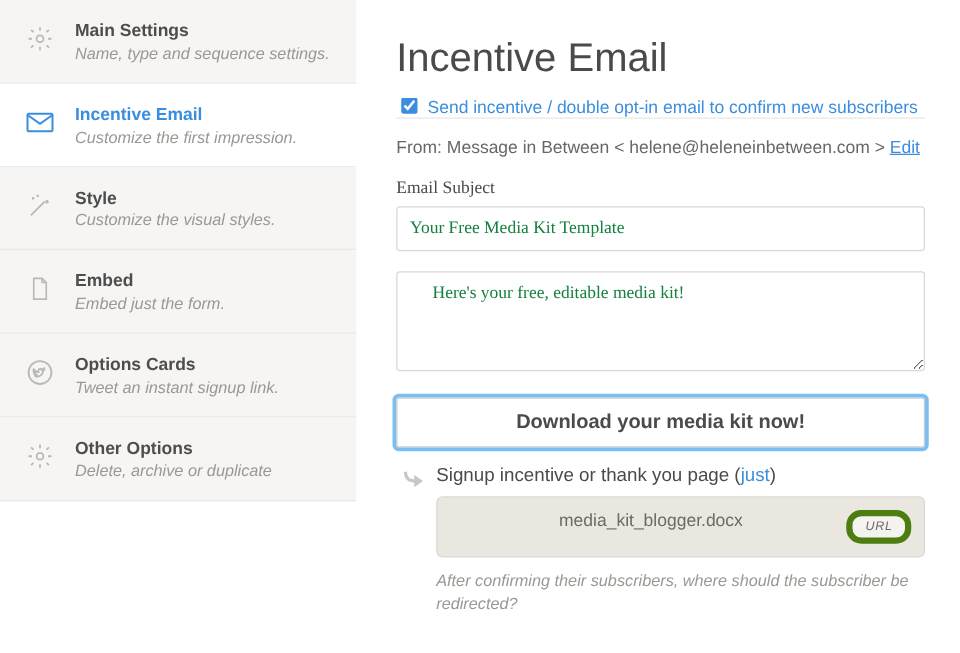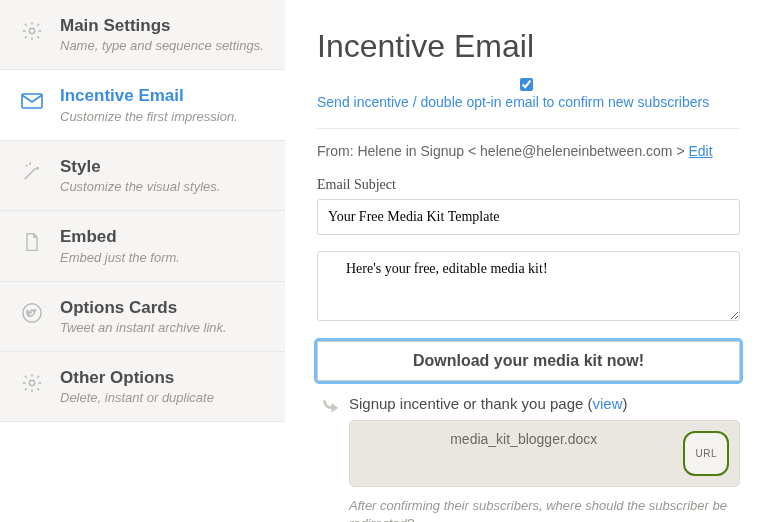--- a/index.html
+++ b/index.html
@@ -4,45 +4,45 @@
 <style>
 html,body{margin:0;padding:0;font-family:"Helvetica Neue",Helvetica,Arial,sans-serif;font-size:14px;color:#333;background:#fff;}
 .app{display:flex;width:768px;height:522px;}
 .sidebar{width:285px;background:#fff;display:flex;flex-direction:column;}
 .sidebar-item{display:flex;align-items:flex-start;padding:16px 16px 16px 18px;border-bottom:1px solid #e8e8e8;background:#f6f5f3;cursor:pointer;}
 .sidebar-item.active{background:#fff;}
 .sidebar-icon{width:28px;height:28px;flex:0 0 28px;margin-right:14px;margin-top:1px;display:flex;align-items:center;justify-content:center;}
 .sidebar-icon svg{stroke:#b9b9b9;fill:none;}
 .sidebar-item.active .sidebar-icon svg{stroke:#3b8dde;}
 .sidebar-text{display:flex;flex-direction:column;}
-.sidebar-title{font-weight:700;color:#4d4d4d;font-size:17px;line-height:1.2;}
+.sidebar-title{font-weight:700;color:#4d4d4d;font-size:14px;line-height:1.2;}
 .sidebar-item.active .sidebar-title{color:#3b8dde;}
 .sidebar-sub{font-style:italic;color:#9a9893;font-size:13px;margin-top:2px;}
 .main{flex:1;padding:20px 28px 20px 32px;overflow:hidden;}
 h1.page-title{font-size:32px;font-weight:400;color:#4a4a48;margin:8px 0 10px;}
-.opt-row{display:flex;margin-bottom:18px;flex-direction:column;}
+.opt-row{display:flex;align-items:center;}
 .opt-row input[type=checkbox]{accent-color:#3b8dde;margin-right:8px;}
 .opt-label{color:#3b8dde;font-size:14px;}
 .divider{border-top:1px solid #e8e8e8;margin-bottom:14px;}
 .from-line{color:#676764;font-size:14px;margin-bottom:18px;}
 .from-line .edit{color:#3b8dde;cursor:pointer;text-decoration:underline;}
 .field-label{color:#4a4a48;font-size:14px;margin-bottom:6px;}
-.text-input,.textarea{width:100%;box-sizing:border-box;border:1px solid #d9d7d2;border-radius:3px;padding:9px 10px;font-family:inherit;font-size:14px;color:#000000;background:#fff;}
-.textarea{height:70px;resize:vertical;padding-left:28px;}
+.text-input,.textarea{width:100%;box-sizing:border-box;border:1px solid #d9d7d2;border-radius:3px;padding:9px 10px;font-family:inherit;font-size:14px;color:#15803d;background:#fff;}
+.textarea{height:80px;resize:vertical;padding-left:28px;}
 .group{margin-bottom:16px;font-family:Liberation Serif, serif;}
 .download-btn{display:block;width:100%;box-sizing:border-box;text-align:center;font-weight:700;font-size:16px;color:#4a4a48;background:#fff;border:1px solid #d0cfca;padding:10px 25px;border-radius:2px;outline:3px solid #7bbef4;outline-offset:0;cursor:pointer;}
 .signup-row{display:flex;align-items:flex-start;margin-top:14px;}
 .signup-arrow{width:28px;height:24px;flex:0 0 28px;margin-right:4px;margin-top:0;display:flex;align-items:center;justify-content:center;}
 .signup-arrow svg{stroke:#c9c8c3;fill:#c9c8c3;}
 .signup-content{flex:1;}
 .signup-title{color:#4a4a48;font-size:15px;}
 .signup-title .view-link{color:#3b8dde;cursor:pointer;}
 .file-box{margin-top:8px;display:flex;align-items:flex-start;justify-content:space-between;background:#e9e7e0;border:1px solid #dbd9d1;border-radius:5px;padding:10px 10px 10px 14px;}
 .file-name{flex:1;text-align:center;color:#6b6a66;}
-.url-btn{font-size:10px;letter-spacing:0.5px;color:#6b6a66;background:#f4f3ef;border:2px solid #4d7c0f;border-radius:12px;padding:15px 10px;cursor:pointer;}
+.url-btn{font-size:10px;letter-spacing:0.5px;color:#6b6a66;background:#f4f3ef;border:5px solid #4d7c0f;border-radius:12px;padding:3px 10px;cursor:pointer;font-style:italic;}
 .helper{color:#9a9893;font-style:italic;font-size:13px;margin-top:10px;line-height:1.4;}
 </style>
 </head>
 <body>
 
 <div class="app">
   <nav class="sidebar">
 
     <div class="sidebar-item">
       <span class="sidebar-icon">
@@ -99,51 +99,51 @@
 
     <div class="sidebar-item">
       <span class="sidebar-icon">
         <svg viewBox="0 0 24 24" width="22" height="22" stroke-width="1.6">
             <circle cx="12" cy="12" r="10"></circle>
             <path d="M8 15c1 .5 3 .6 4.6-.4 1.7-1 2-2.8 2-3.8.5-.3.9-.8 1-1.2-.4.2-.8.3-1.2.3.4-.3.7-.8.8-1.2-.4.3-.9.4-1.3.5-.8-.9-2.3-.8-3 .2-.5.7-.5 1.6-.2 2.2-1.7-.1-3.2-1-4.2-2.3-.5 1 .1 2.2 1 2.8-.4 0-.7-.1-1-.3 0 1 .7 2 1.8 2.3-.3.1-.7.1-1 0 .3.9 1.1 1.5 2 1.6"></path>
           </svg>
       </span>
       <span class="sidebar-text">
         <span class="sidebar-title">Options Cards</span>
-        <span class="sidebar-sub">Tweet an instant archive link.</span>
+        <span class="sidebar-sub">Tweet an instant signup link.</span>
       </span>
     </div>
 
     <div class="sidebar-item">
       <span class="sidebar-icon">
         <svg viewBox="0 0 24 24" width="22" height="22" stroke-width="1.6">
             <circle cx="12" cy="12" r="3"></circle>
             <path d="M12 2v3M12 19v3M4.2 4.2l2.1 2.1M17.7 17.7l2.1 2.1M2 12h3M19 12h3M4.2 19.8l2.1-2.1M17.7 6.3l2.1-2.1"></path>
           </svg>
       </span>
       <span class="sidebar-text">
         <span class="sidebar-title">Other Options</span>
-        <span class="sidebar-sub">Delete, instant or duplicate</span>
+        <span class="sidebar-sub">Delete, archive or duplicate</span>
       </span>
     </div>
 
   </nav>
 
   <main class="main">
     <h1 class="page-title">Incentive Email</h1>
 
     <div class="opt-row">
       <input type="checkbox" checked="" style="">
       <span class="opt-label">Send incentive / double opt-in email to confirm new subscribers</span>
     </div>
 
     <div class="divider"></div>
 
     <div class="from-line">
-      <span>From: </span><span>Helene in Signup</span> &lt; <span>helene@heleneinbetween.com</span> &gt; <span class="edit">Edit</span>
+      <span>From: </span><span>Message in Between</span> &lt; <span>helene@heleneinbetween.com</span> &gt; <span class="edit">Edit</span>
     </div>
 
     <div class="group">
       <div class="field-label">Email Subject</div>
       <input class="text-input" type="text" value="Your Free Media Kit Template" style="">
     </div>
 
     <div class="group">
       <textarea class="textarea" style="">Here's your free, editable media kit!</textarea>
     </div>
@@ -152,21 +152,21 @@
 
     <div class="signup-row">
       <span class="signup-arrow">
         <svg viewBox="0 0 24 24" width="24" height="20">
             <path d="M4 4c0 7 4 9 10 9" stroke="#c9c8c3" stroke-width="3" fill="none"></path>
             <path d="M13 8l7 5-7 5z"></path>
           </svg>
       </span>
       <div class="signup-content">
         <div class="signup-title">
-          <span>Signup incentive or thank you page (</span><span class="view-link">view</span><span>)</span>
+          <span>Signup incentive or thank you page (</span><span class="view-link">just</span><span>)</span>
         </div>
         <div class="file-box">
           <span class="file-name">media_kit_blogger.docx</span>
           <span class="url-btn">URL</span>
         </div>
         <div class="helper">After confirming their subscribers, where should the subscriber be redirected?</div>
       </div>
     </div>
 
   </main>

